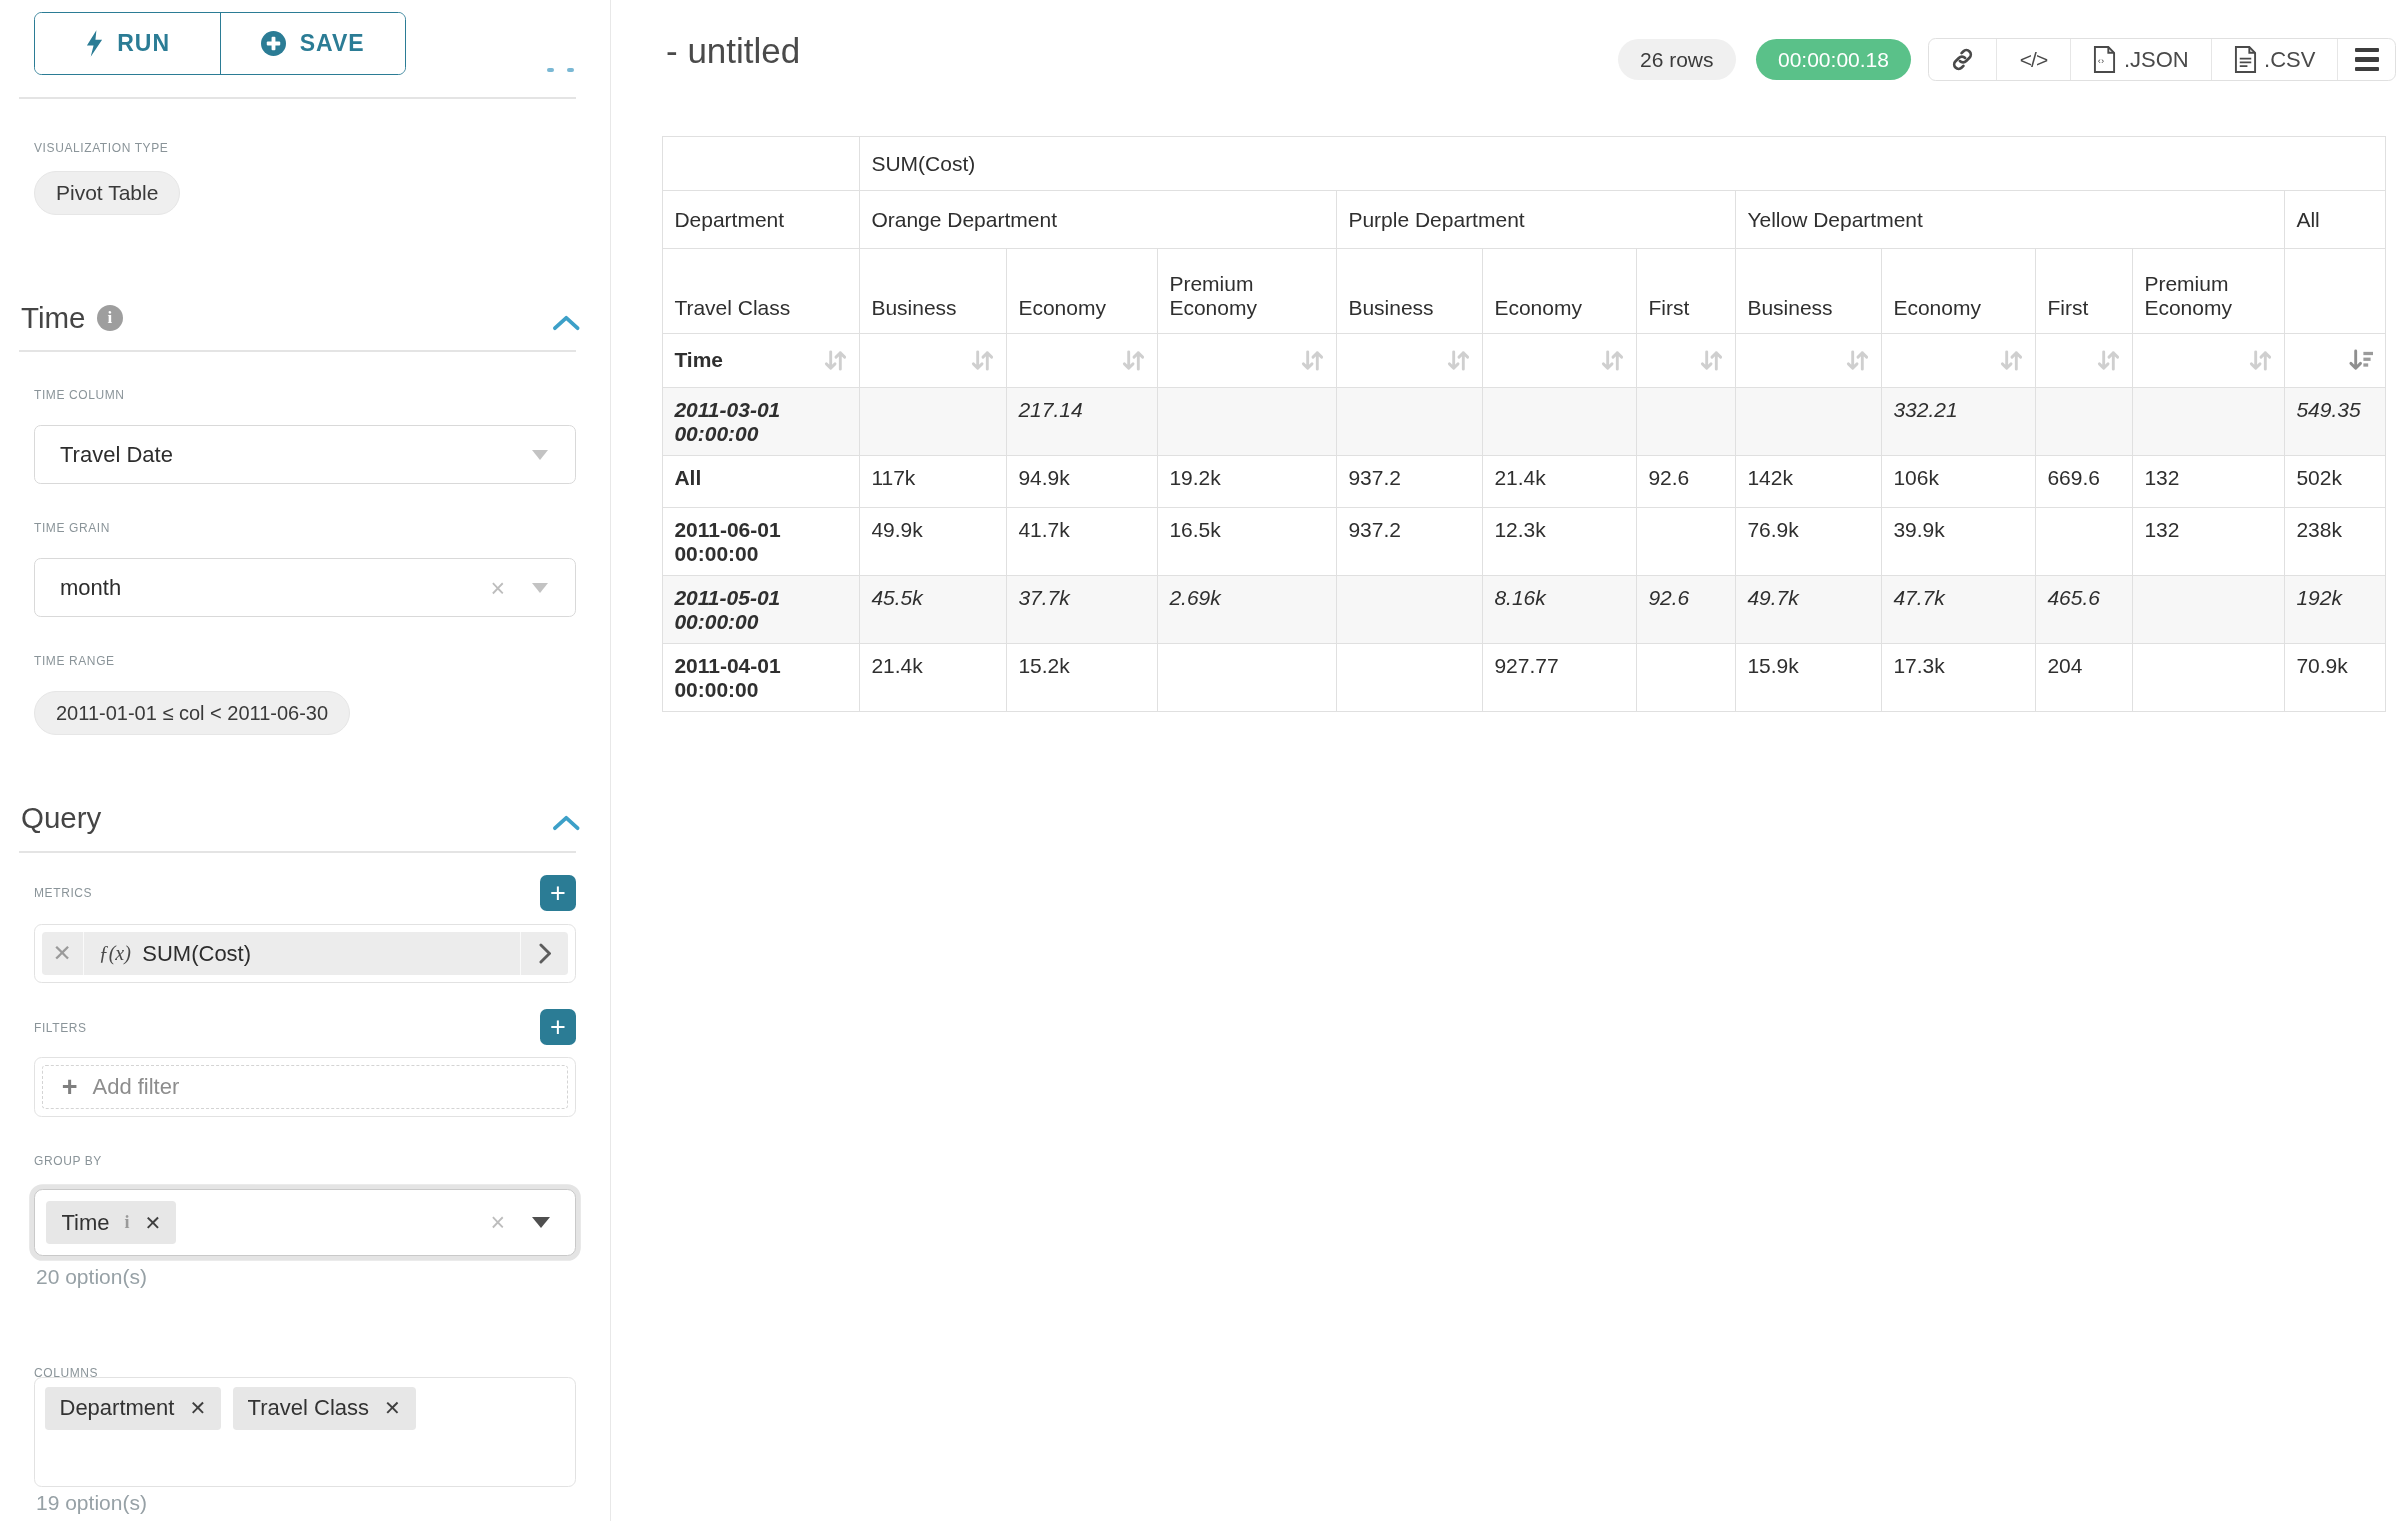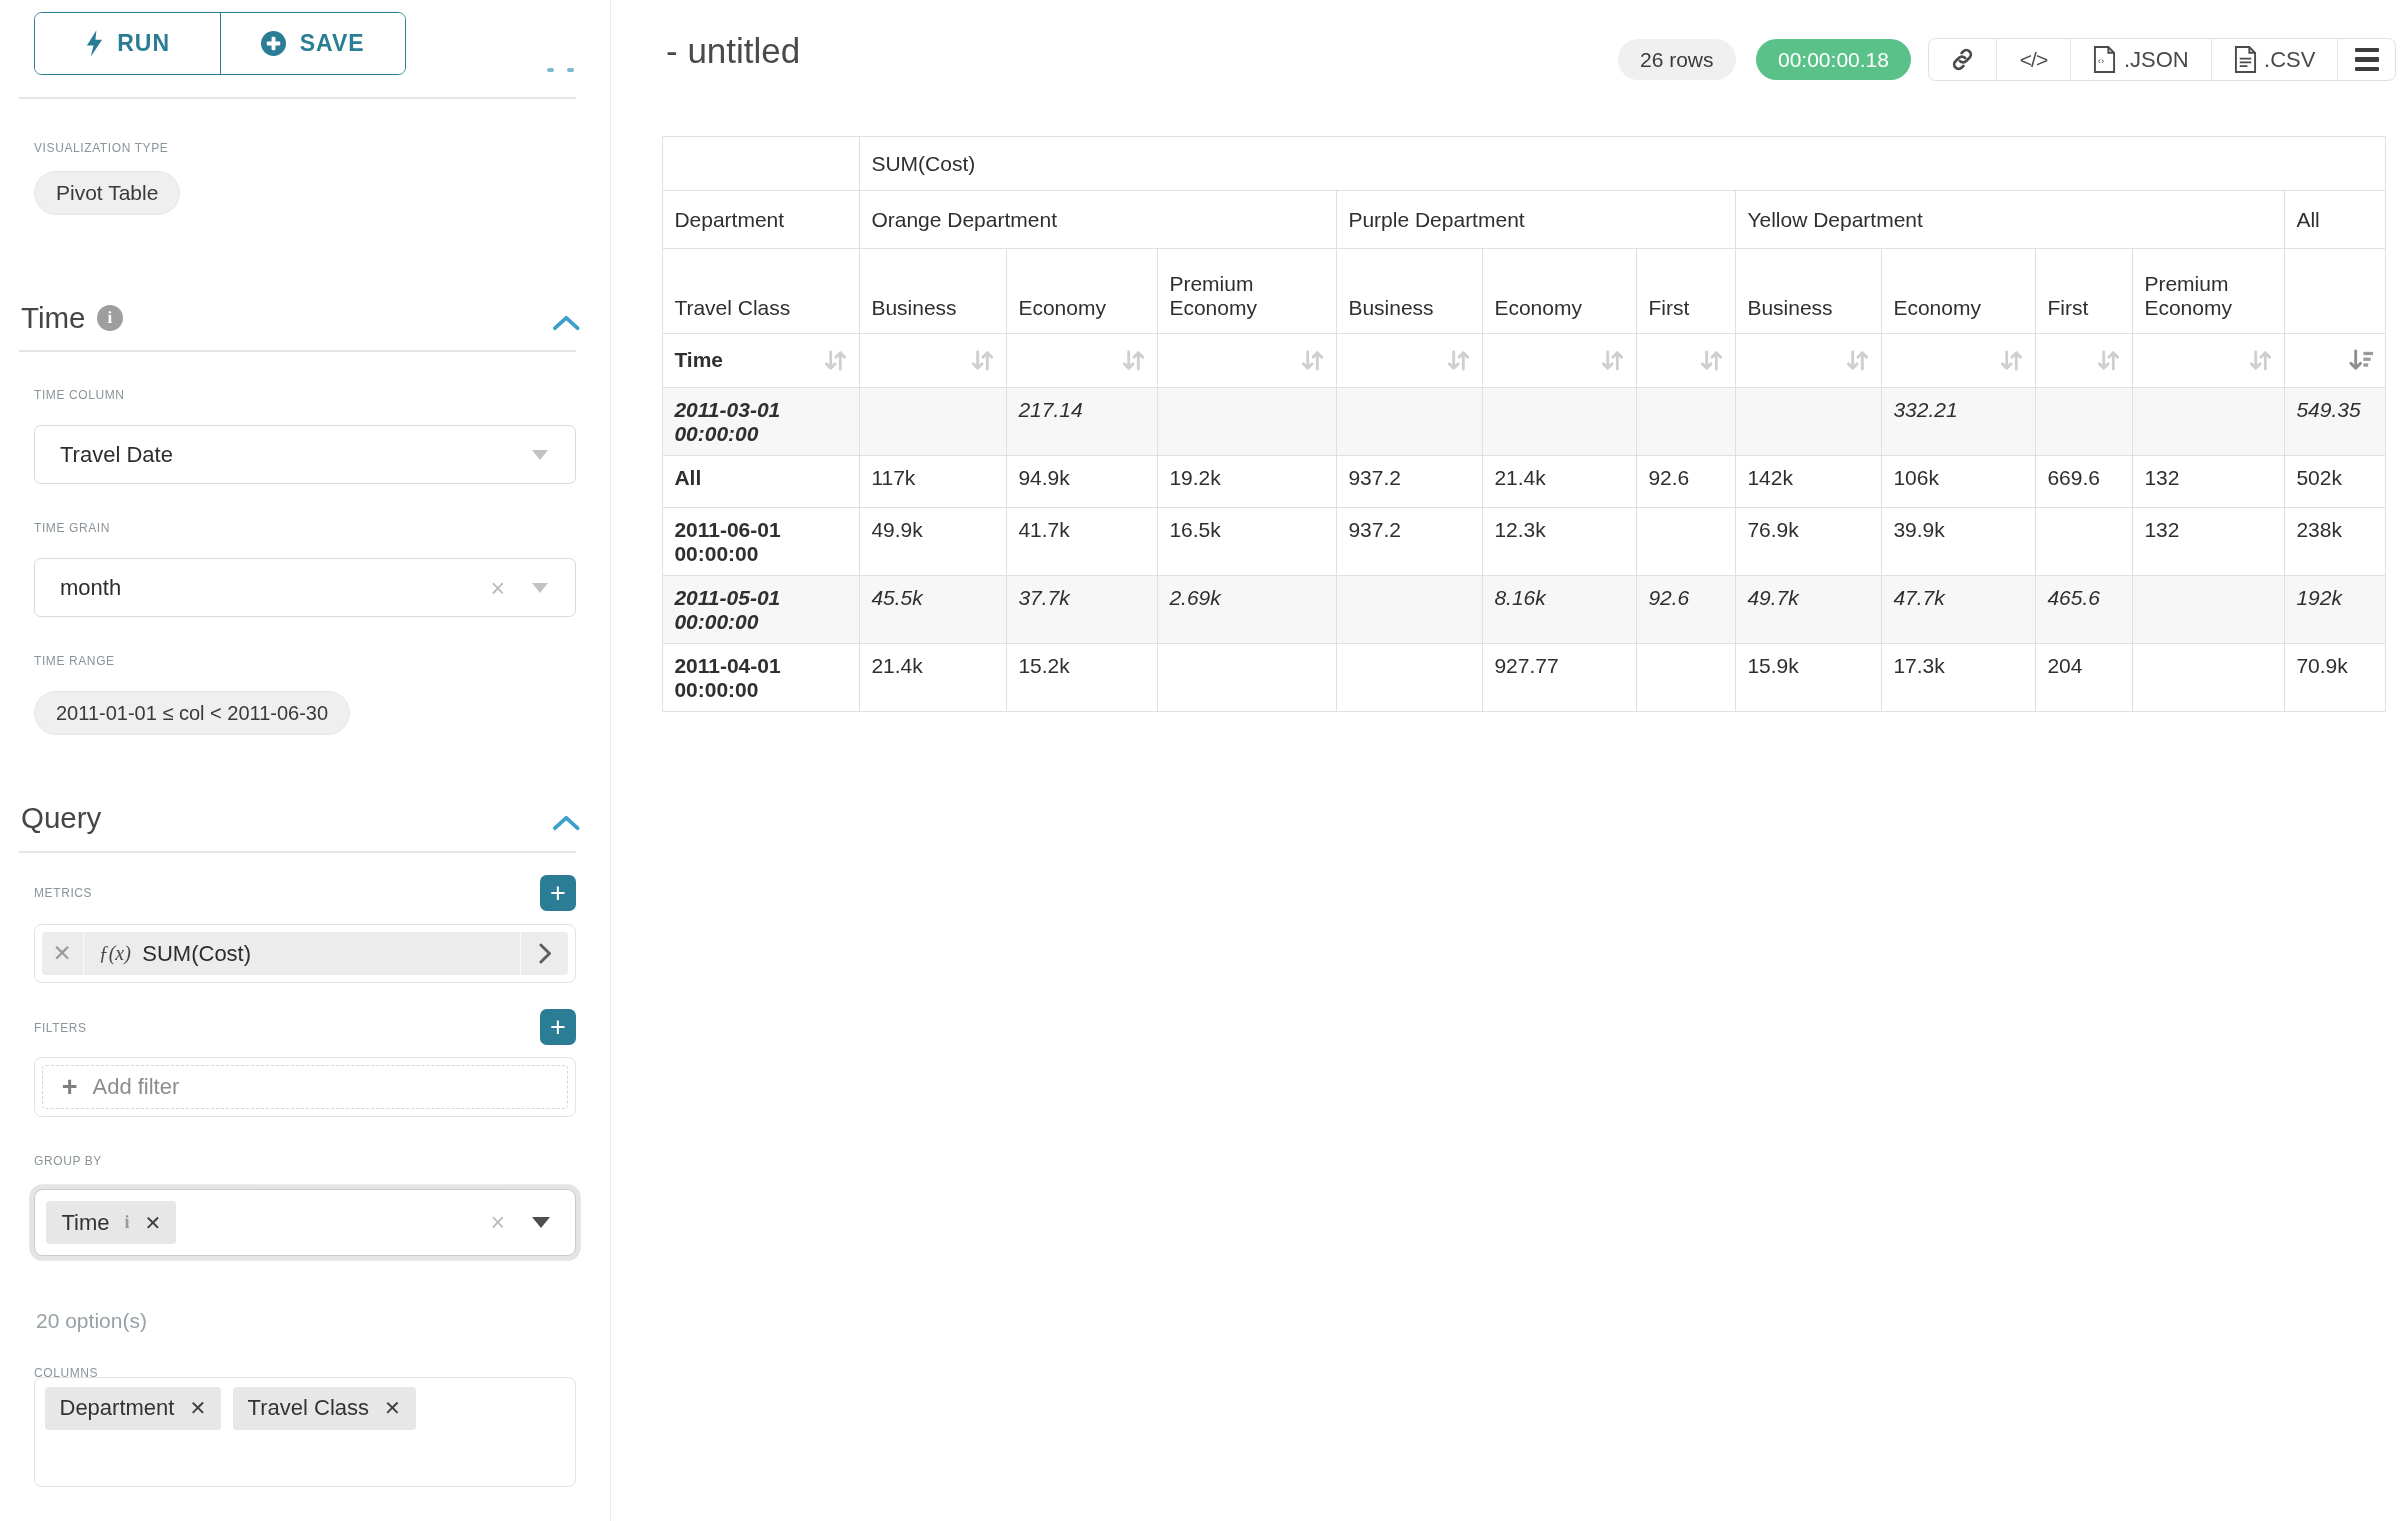--- a/index.html
+++ b/index.html
@@ -33,21 +33,21 @@
   .fx { font-style:italic; font-family:"Liberation Serif",serif; font-size:20px; color:#4a4a4a; }
   .metric-arrow { width:48px; display:flex; align-items:center; justify-content:center; border-left:1.9px solid #fafafa; }
   .filter-box { position:absolute; left:34px; width:542px; height:60px; border:1.9px solid #e2e2e2; border-radius:7.6px; padding:6.7px; background:#fff; }
   .filter-dash { height:100%; border:1.9px dashed #d4d4d4; border-radius:3.8px; display:flex; align-items:center; gap:15px; padding-left:19px; color:#8d8d8d; font-size:22px; }
   .filter-dash .plus { font-size:27px; font-weight:700; color:#7f7f7f; }
   .tag { display:inline-flex; align-items:center; gap:15px; background:#e7e7e7; border-radius:3.8px; height:43px; padding:0 15px; font-size:22px; color:#333; }
   .tag .tag-x { font-weight:700; font-size:20px; color:#3f3f3f; cursor:pointer; }
   .tag .tag-i { color:#9a9a9a; font-weight:700; font-size:18px; font-family:"Liberation Serif",serif; }
   .groupby-box { position:absolute; left:34px; width:542px; height:67px; border:1.9px solid #c9c9c9; border-radius:8.6px; box-shadow:0 0 0 4.8px #e4e4e4; background:#fff; display:flex; align-items:center; padding:0 11.4px; }
   .columns-box { position:absolute; left:34px; width:542px; height:110px; border:1.9px solid #e2e2e2; border-radius:7.6px; background:#fff; padding:8.6px 9.5px; display:flex; gap:11.4px; align-items:flex-start; }
-  .hint { position:absolute; left:36px; font-size:21px; color:#97a1a6;margin-top:44px; }
+  .hint { position:absolute; left:36px; font-size:21px; color:#97a1a6; }
   .sel-x { color:#bdbdbd; font-size:25px; position:absolute; }
   .caret-dark { width:0; height:0; border-left:9.5px solid transparent; border-right:9.5px solid transparent; border-top:11.4px solid #4f4f4f; position:absolute; }
 
   
   .title { position:absolute; left:666px; top:31px; font-size:35px; color:#4a4a4a; }
   .badge { position:absolute; top:39px; height:41px; display:inline-flex; align-items:center; border-radius:21px; font-size:21px; padding:0 22px; }
   .badge.rows { left:1618px; background:#f0f0f0; color:#3b3b3b; }
   .badge.timer { left:1756px; background:#5ac189; color:#fff; }
   .action-group { position:absolute; left:1928px; top:38px; height:43px; display:flex; background:#fff; border:1.9px solid #e0e0e0; border-radius:7.6px; overflow:hidden; }
   .action-seg { display:flex; align-items:center; justify-content:center; gap:7.6px; border-right:1.9px solid #e6e6e6; cursor:pointer; color:#4a4a4a; font-size:22px; }

